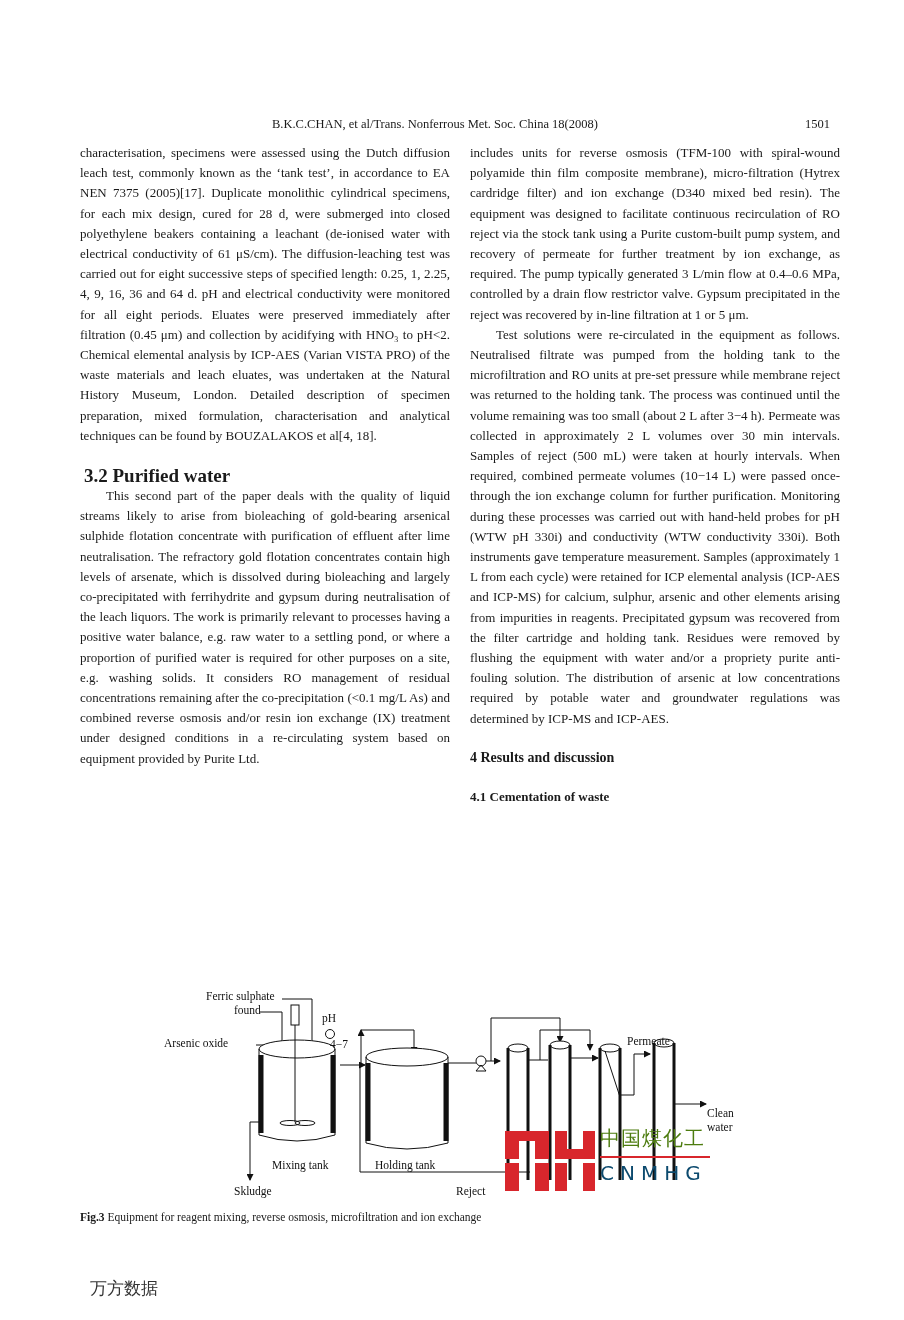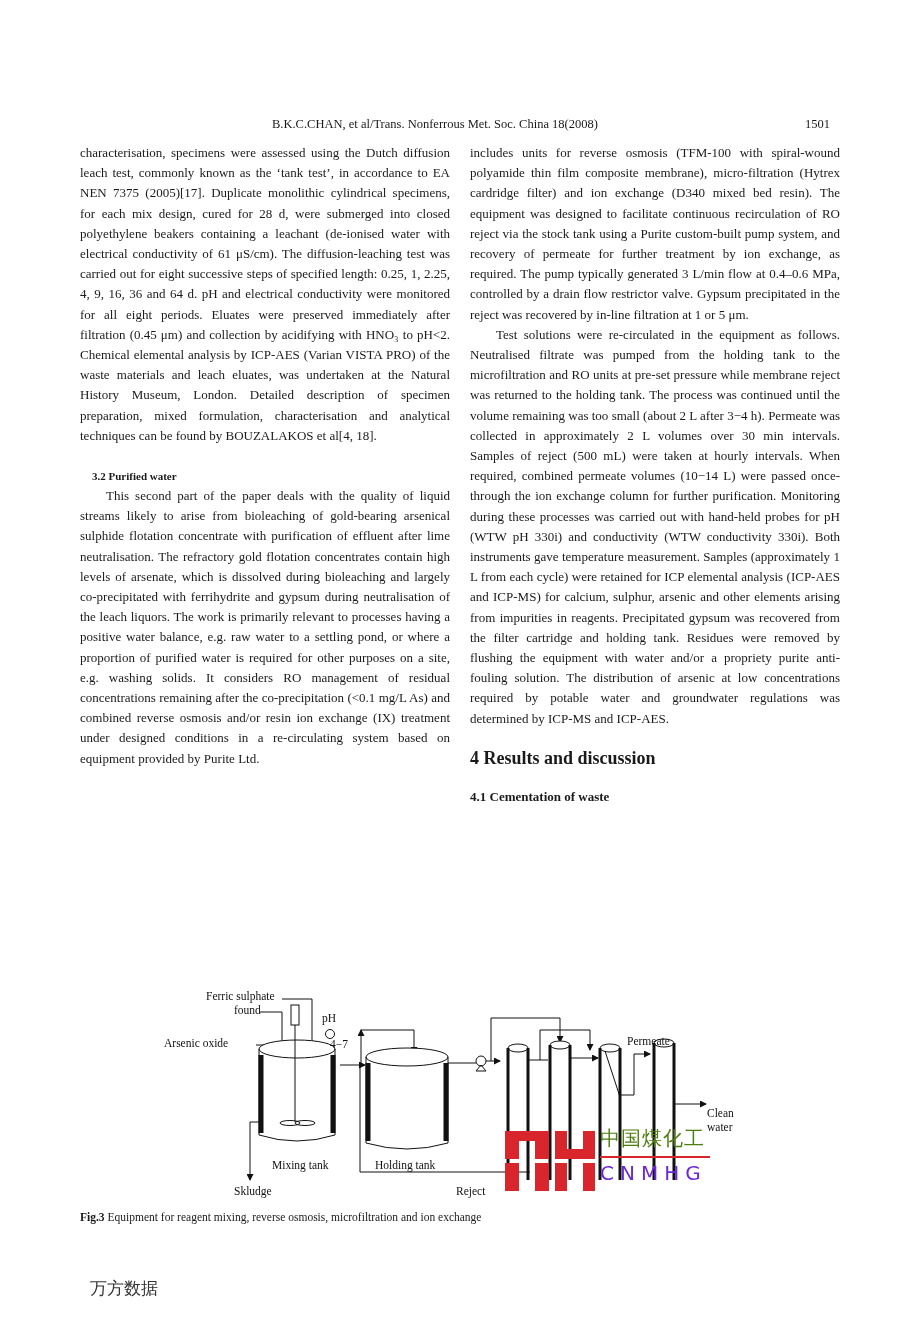--- a/index.html
+++ b/index.html
@@ -6,32 +6,32 @@
   body { width: 904px; height: 1320px; position: relative; overflow: hidden;
          font-family: "Liberation Serif", "DejaVu Serif", serif; color: #1a1a1a; }
   .running-head { position: absolute; top: 117px; left: 0; width: 740px; height: 18px; font-size: 12.5px; }
   .running-head .journal { position: absolute; left: 272px; top: 0; }
   .running-head .pageno { position: absolute; left: 805px; top: 0; }
   .col { position: absolute; top: 143px; width: 370px; font-size: 13px; line-height: 20.2px; }
   .col.left { left: 80px; }
   .col.right { left: 470px; }
   .col p { margin: 0; text-align: justify; text-align-last: left; }
   .col p.indent { text-indent: 2em; }
-  h3.subsec { font-size: 11px; font-weight: bold; margin: 20px 0 0 12px; line-height: 20px; }
-  h2.sec { font-size: 18px; font-weight: bold; margin: 18px 0 0 0; line-height: 22px; }
+  h3.subsec { font-size: 19px; font-weight: bold; margin: 20px 0 0 4px; line-height: 20px; }
+  h2.sec { font-size: 14px; font-weight: bold; margin: 18px 0 0 0; line-height: 22px; }
   h3.subsec2 { font-size: 13px; font-weight: bold; margin: 18px 0 0 0; line-height: 20px; }
   .figure { position: absolute; left: 150px; top: 985px; width: 600px; height: 215px; }
   .figure svg { position: absolute; left: 0; top: 0; }
   .fig-label { position: absolute; font-size: 11.5px; white-space: nowrap; color: #111; }
   .caption { position: absolute; left: 80px; top: 1211px; font-size: 11.5px; }
   .caption b { font-weight: bold; }
   .watermark { position: absolute; left: 505px; top: 1125px; width: 220px; height: 70px; }
   .wm-cn { position: absolute; left: 95px; top: 0px; font-family: "DejaVu Sans", sans-serif; font-size: 20px; color: #4d7c0f; letter-spacing: 1px; }
   .wm-line { position: absolute; left: 95px; top: 31px; width: 110px; height: 2px; background: #d8262c; }
-  .wm-en { position: absolute; left: 95px; top: 36px; font-family: "DejaVu Sans", sans-serif; font-size: 20px; color: #6d28d9; letter-spacing: 6px; }
+  .wm-en { position: absolute; left: 95px; top: 36px; font-family: "DejaVu Sans", sans-serif; font-size: 20px; color: #0c4a6e; letter-spacing: 6px; }
   .footer-mark { position: absolute; left: 90px; top: 1277px; font-family: "DejaVu Sans", sans-serif; font-size: 17px; color: #333; }
 </style>
 </head>
 <body>
 
 <div class="running-head">
   <span class="journal">B.K.C.CHAN, et al/Trans. Nonferrous Met. Soc. China 18(2008)</span>
   <span class="pageno">1501</span>
 </div>
 

